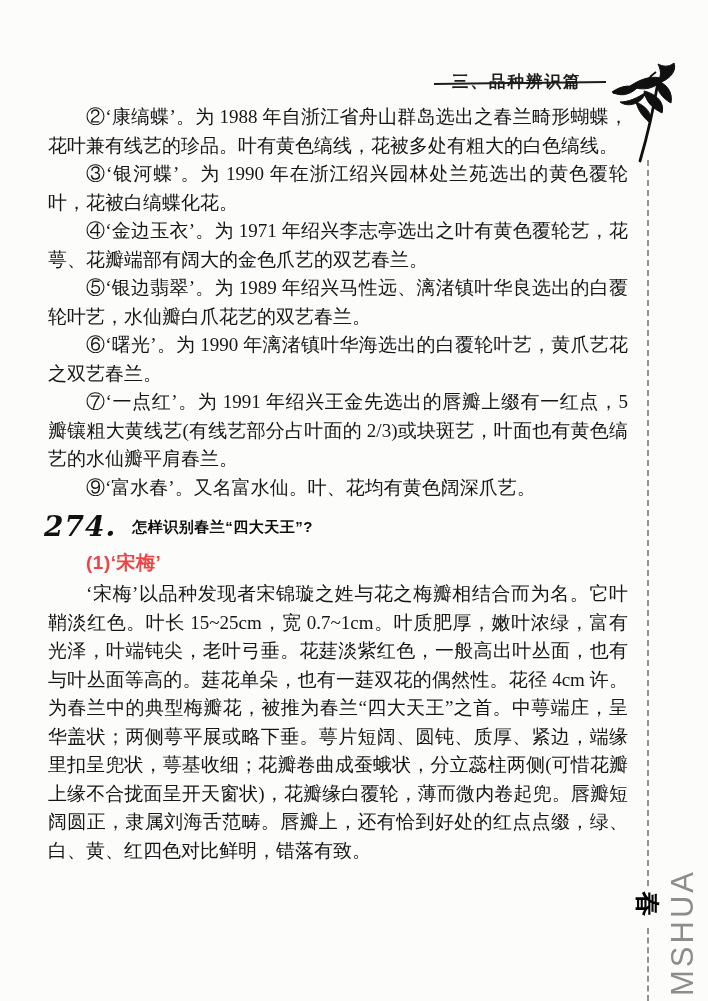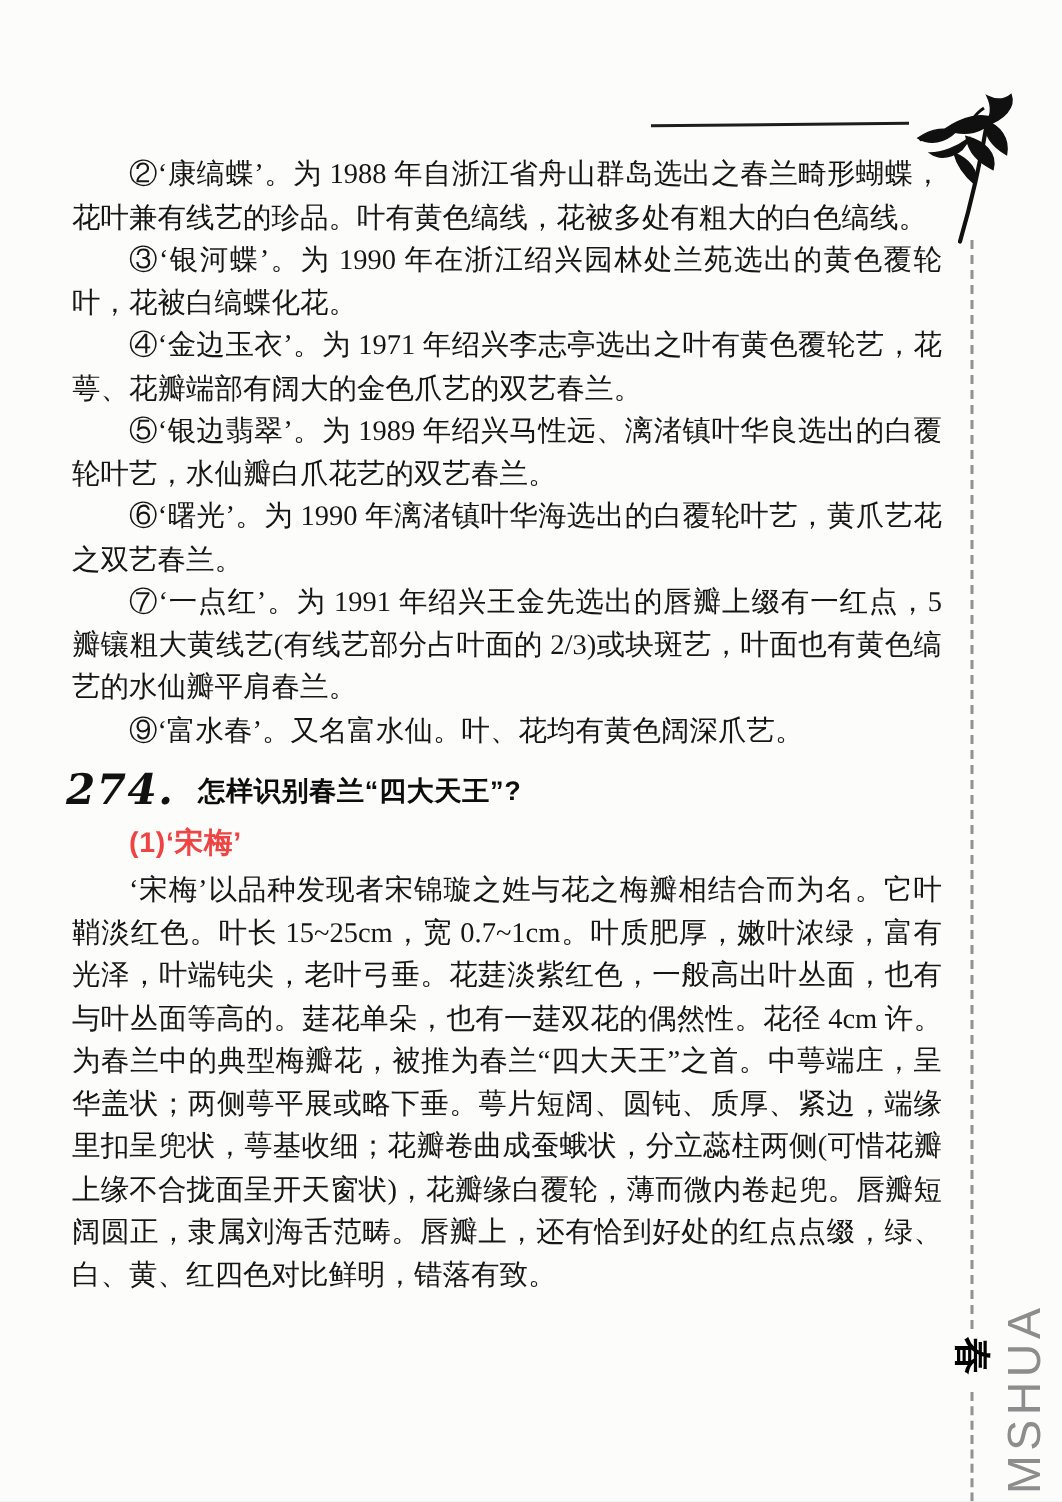--- a/index.html
+++ b/index.html
@@ -46,21 +46,21 @@
     margin:11px 0 7px -4px;
     display:flex;align-items:flex-start;text-indent:0;
   }
   .q-num{
     font-family:"DejaVu Serif",serif;
     font-style:italic;font-weight:700;font-size:28px;letter-spacing:1px;
     color:#111;
   }
   .q-title{
     font-family:"Liberation Sans","DejaVu Sans",sans-serif;
-    font-weight:800;font-size:18px;margin-left:16px;color:#0d0d0d;
+    font-weight:800;font-size:15px;margin-left:16px;color:#0d0d0d;
     letter-spacing:.5px;
   }
   .sub-head{
     font-family:"Liberation Sans","DejaVu Sans",sans-serif;
     font-weight:800;font-size:19px;letter-spacing:.5px;color:#ef4444;
     margin:2px 0 3px 0 !important;
   }
   
   .side-tab{
     position:absolute;left:633px;top:889px;width:30px;height:30px;
@@ -75,20 +75,21 @@
     font-size:31px;font-weight:400;letter-spacing:3px;
     color:#8d8d8d;line-height:38px;
   }
 </style>
 </head>
 <body>
 
 <div class="page">
 
   <div class="running-head-rule"></div>
+  <div class="running-head">三、品种辨识篇</div>
 
   <svg class="plant" viewBox="0 0 92 108" xmlns="http://www.w3.org/2000/svg">
     <g fill="#101010" stroke="#101010" stroke-width="1">
       <path d="M58 6 C62 14 61 20 56 26 C70 22 77 13 74 5 C68 10 62 8 58 6 Z"></path>
       <path d="M30 28 C42 20 54 17 63 21 C56 30 44 34 30 28 Z"></path>
       <path d="M12 34 C22 27 31 27 37 30 C30 37 20 39 12 34 Z"></path>
       <path d="M56 22 C67 26 73 34 71 45 C62 40 56 32 56 22 Z"></path>
       <path d="M44 33 C56 36 65 44 62 55 C52 50 46 44 44 33 Z"></path>
       <path d="M36 44 C46 48 53 56 50 65 C42 58 38 52 36 44 Z"></path>
       <path d="M46 34 C38 40 28 44 20 44 C28 50 42 46 46 34 Z"></path>

